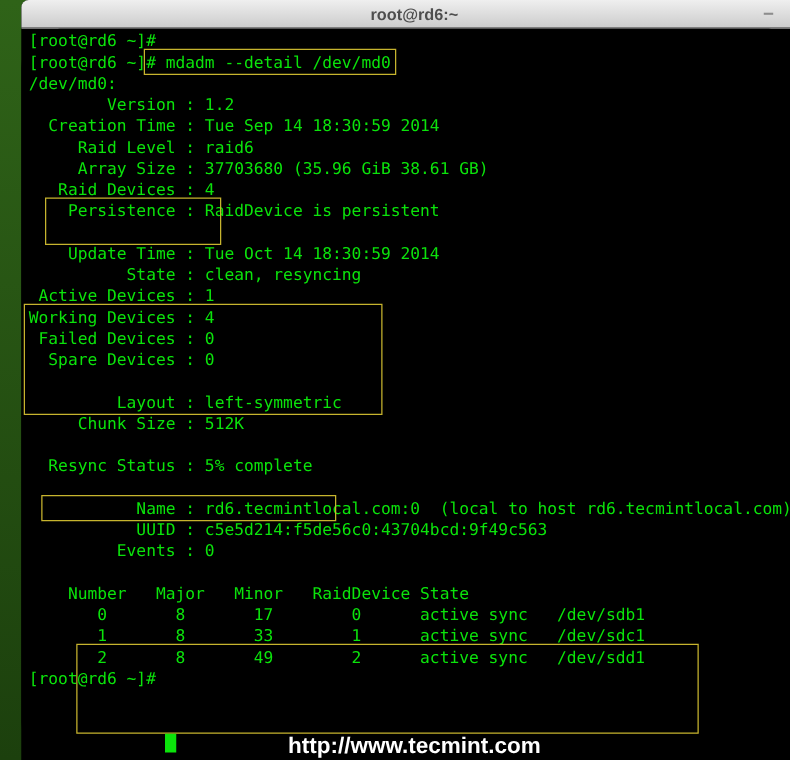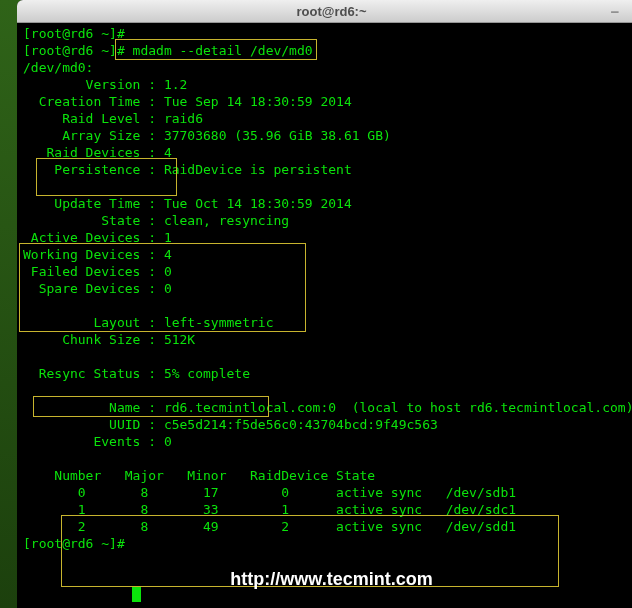--- a/index.html
+++ b/index.html
@@ -30,21 +30,21 @@
     padding:2px 0 0 6px;
     font-family:"DejaVu Sans Mono",monospace;
     font-size:13px; line-height:17px;
     color:var(--terminal-text,#0be30b);
     border-radius:31px;
   }
   .line { white-space:pre; height:17px; }
   .hl { position:absolute; border:1px solid var(--highlight-border,#c7b42e); pointer-events:none; }
   .cursor { position:absolute; width:9px; height:15px; background:var(--terminal-text,#0be30b); }
   .watermark {
-    position:absolute; left:50%; transform:translateX(-50%); bottom:18px;
+    position:absolute; left:50%; transform:translateX(-50%); bottom:1px;
     color:var(--watermark-text,#ffffff); font-weight:bold; font-size:18px;
     font-family:"Liberation Sans",sans-serif; white-space:nowrap;
   }
 </style>
 </head>
 <body>
 
 <div class="window">
   <div class="titlebar">
     <span class="title">root@rd6:~</span>

